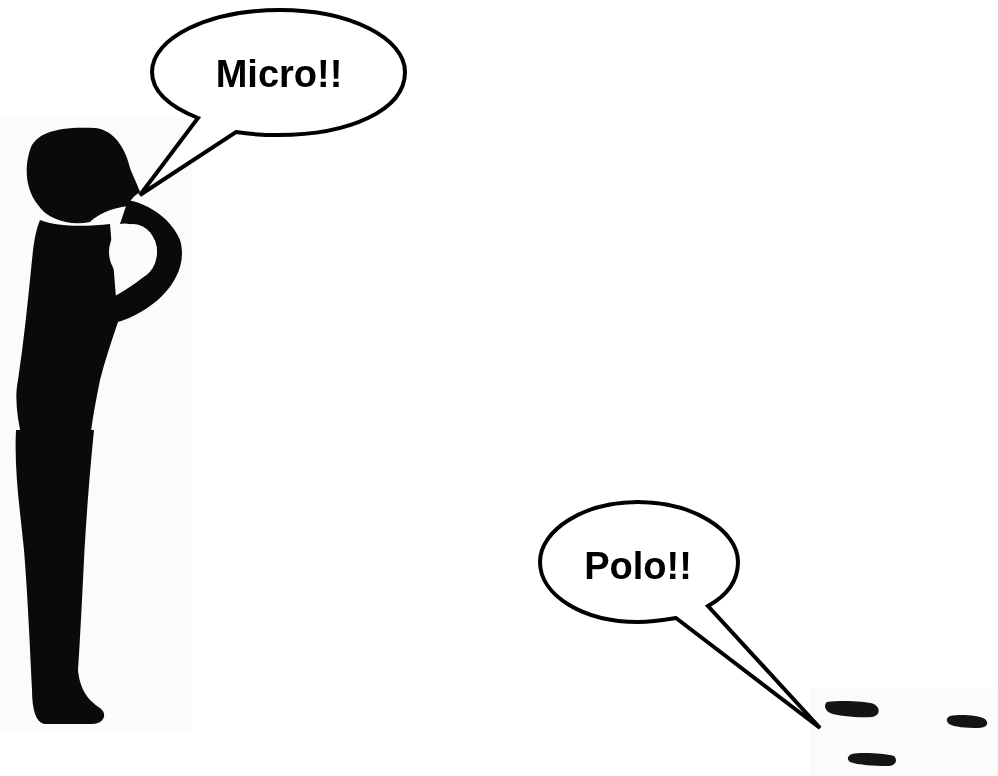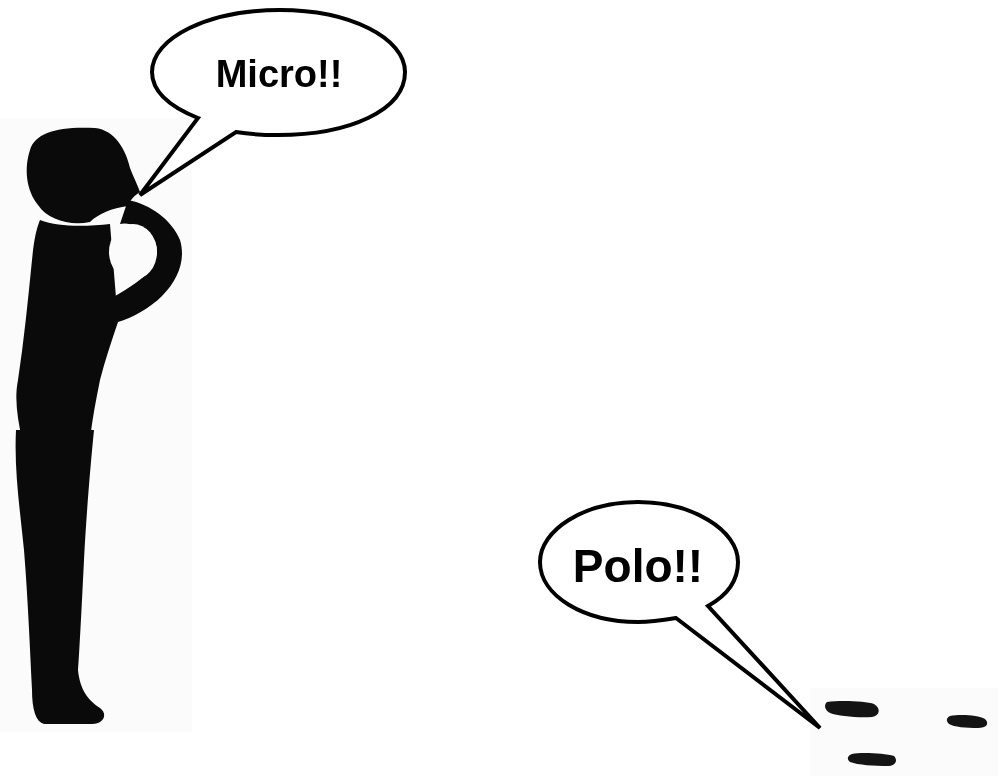--- a/index.html
+++ b/index.html
@@ -45,13 +45,13 @@
   </g>
 
   <g fill="#141414">
     <path d="M827,702 C840,700 866,701 874,704 C881,708 880,716 872,717 C858,718 838,716 830,713 C824,710 824,704 827,702 Z"></path>
     <path d="M950,716 C960,714 978,715 985,719 C990,724 986,728 978,728 C966,728 954,727 949,724 C946,721 946,718 950,716 Z"></path>
     <path d="M852,754 C860,752 884,753 894,756 C898,760 896,766 888,766 C874,766 858,765 850,762 C846,759 848,755 852,754 Z"></path>
   </g>
 </svg>
 
 <div class="bubble-text" style="left:279px; top:74px; font-size:38px;">Micro!!</div>
-<div class="bubble-text" style="left:638px; top:566px; font-size:46px;text-align:center;">Polo!!</div>
+<div class="bubble-text" style="left:638px; top:566px; font-size:38px;text-align:center;">Polo!!</div>
 
 </body></html>

